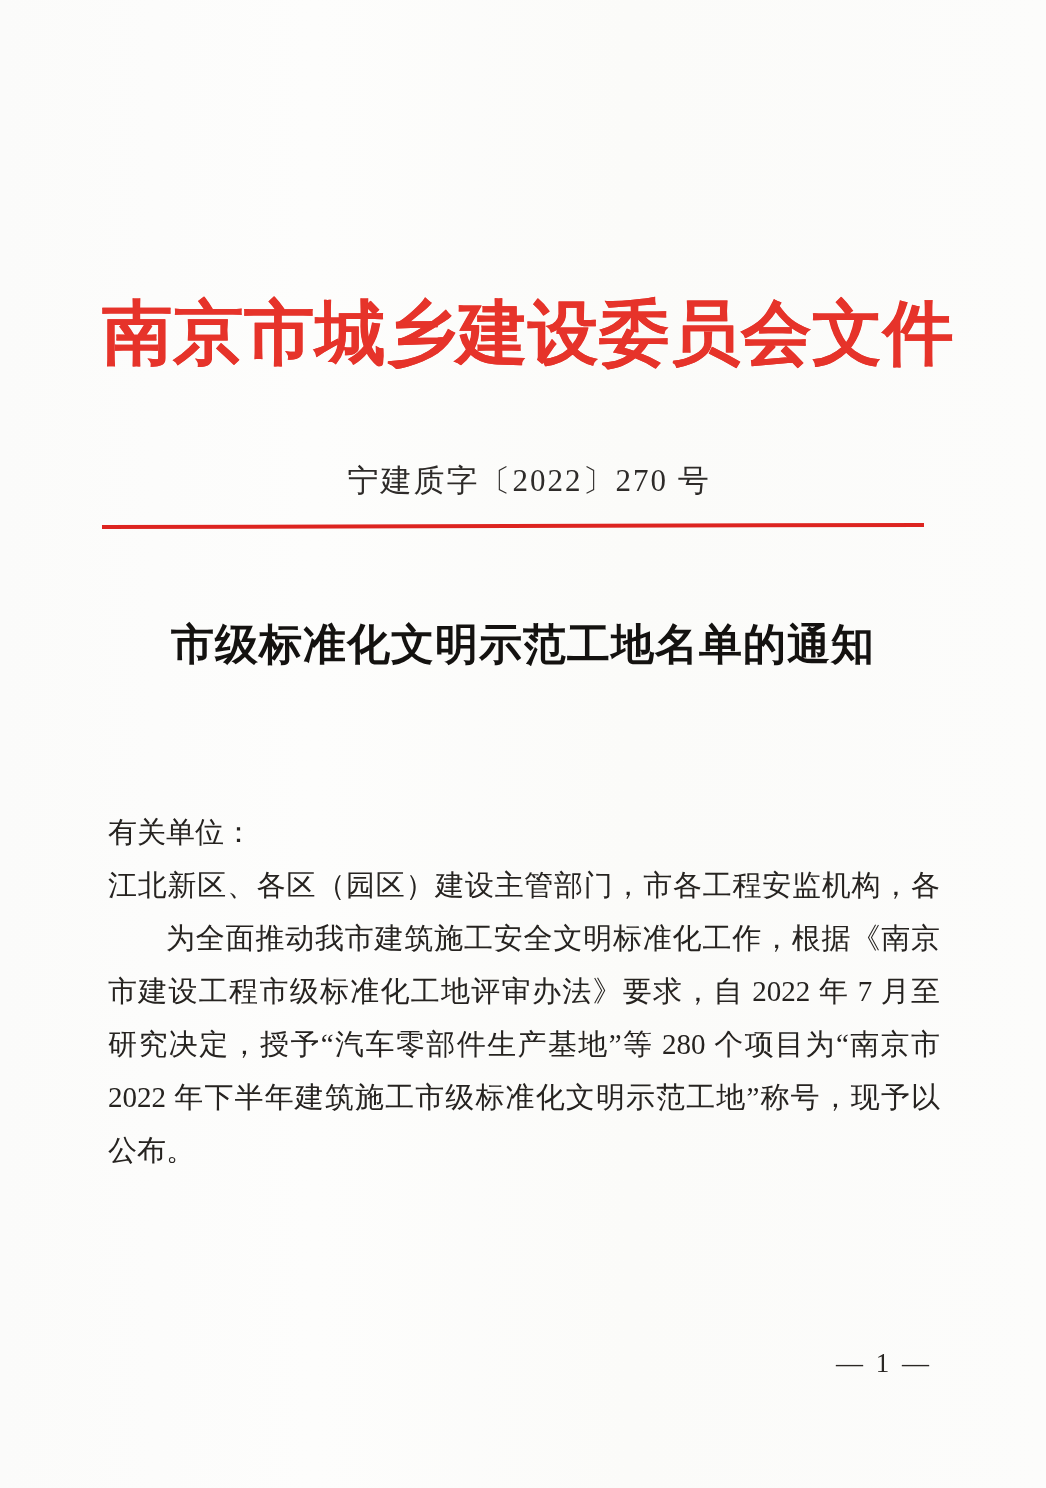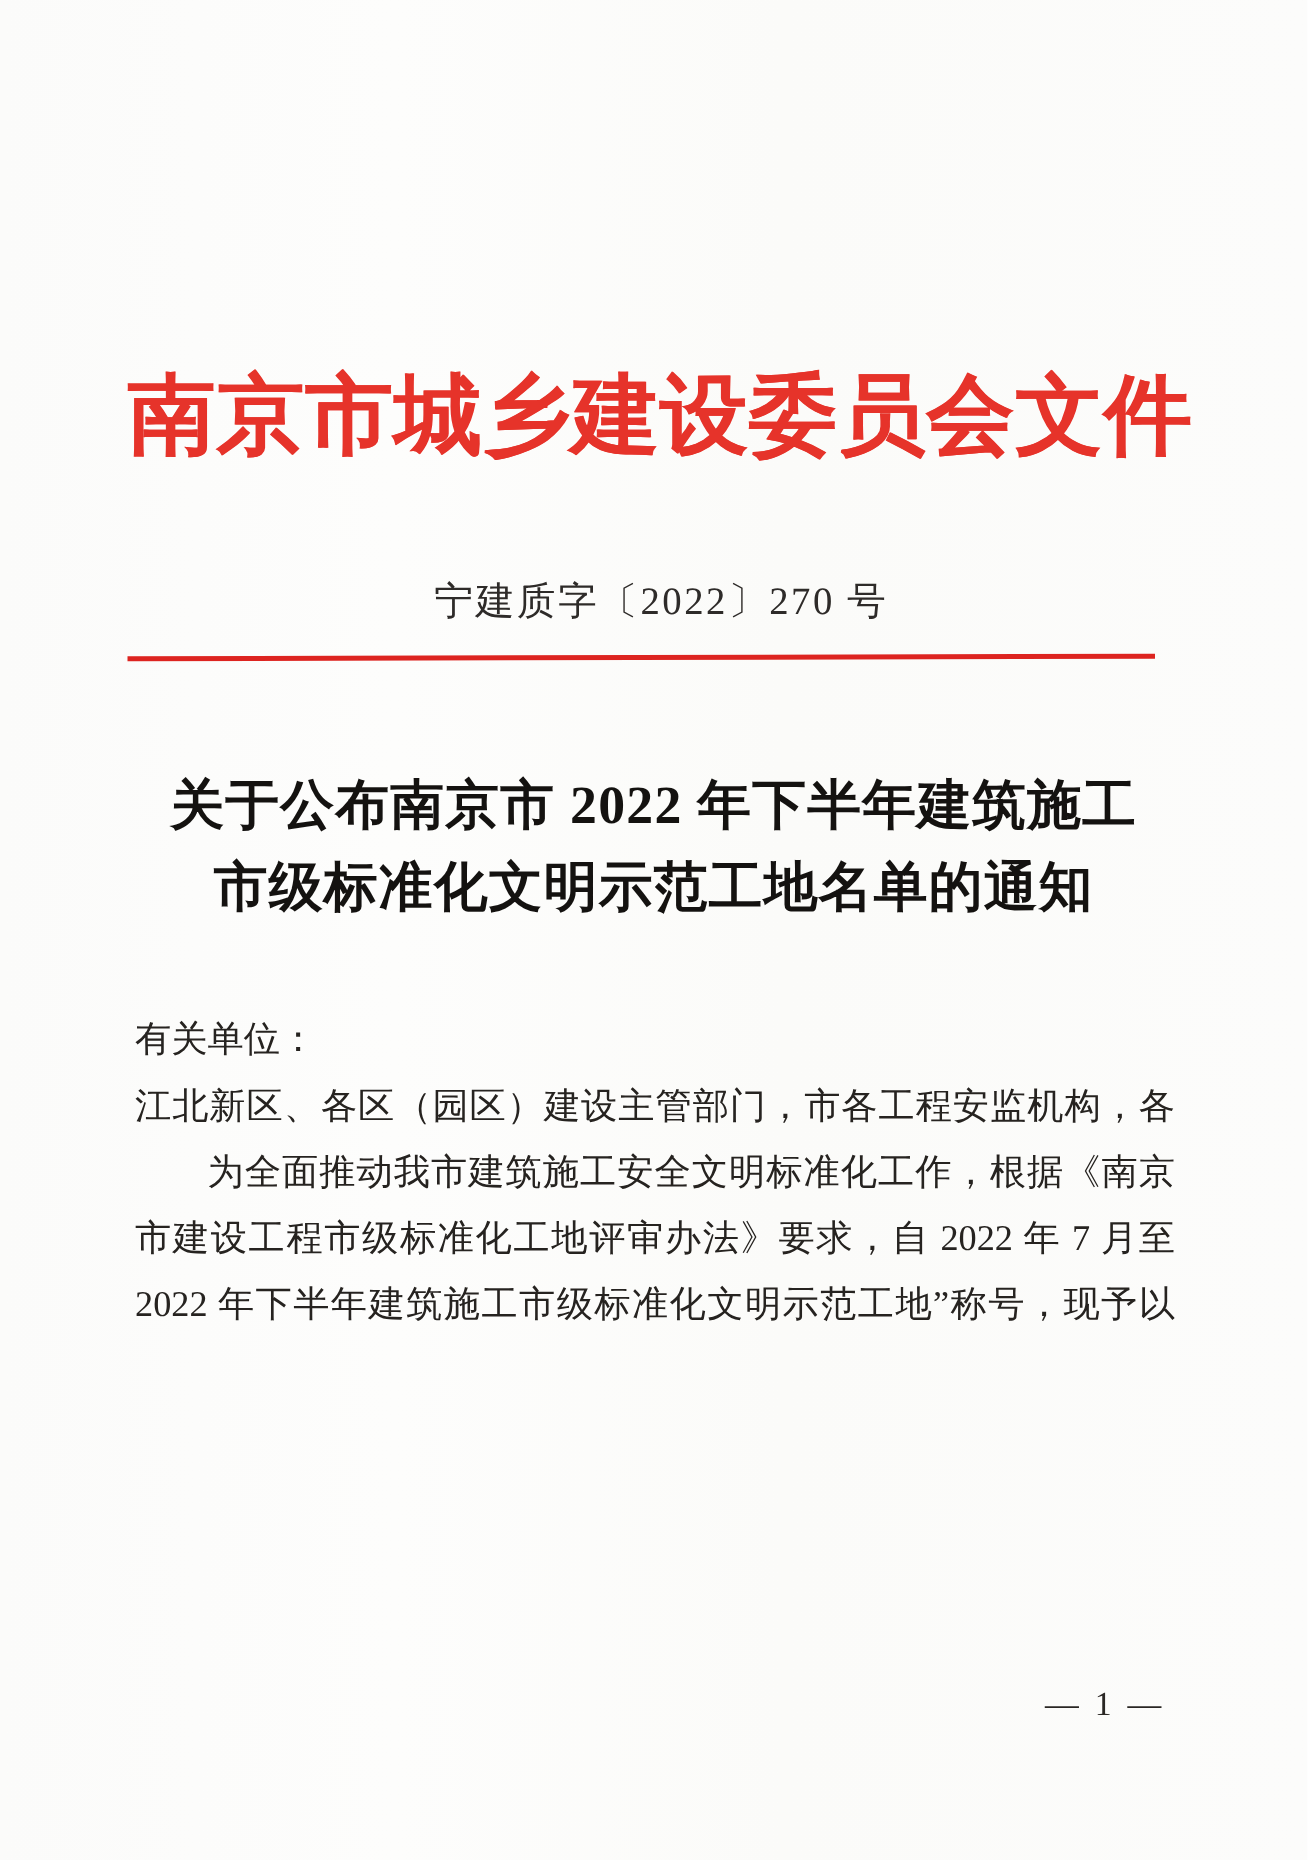--- a/index.html
+++ b/index.html
@@ -111,27 +111,28 @@
 
 <div class="page">
 
   <div class="header-title">南京市城乡建设委员会文件</div>
 
   <div class="doc-number">宁建质字〔2022〕270 号</div>
 
   <div class="red-line"></div>
 
   <div class="doc-title">
-    <div>关于公布南京市 2022 年下半年建筑施工</div>
     <div>市级标准化文明示范工地名单的通知</div>
   </div>
 
   <div class="body-text">
     <div class="line">有关单位：</div>
     <div class="line just">江北新区、各区（园区）建设主管部门，市各工程安监机构，各</div>
     <div class="line just indent">为全面推动我市建筑施工安全文明标准化工作，根据《南京</div>
     <div class="line just">市建设工程市级标准化工地评审办法》要求，自 2022 年 7 月至</div>
+    <div class="line just">研究决定，授予“汽车零部件生产基地”等 280 个项目为“南京市</div>
     <div class="line just">2022 年下半年建筑施工市级标准化文明示范工地”称号，现予以</div>
+    <div class="line">公布。</div>
   </div>
 
   <div class="page-number">— 1 —</div>
 
 </div>
 
 </body></html>

